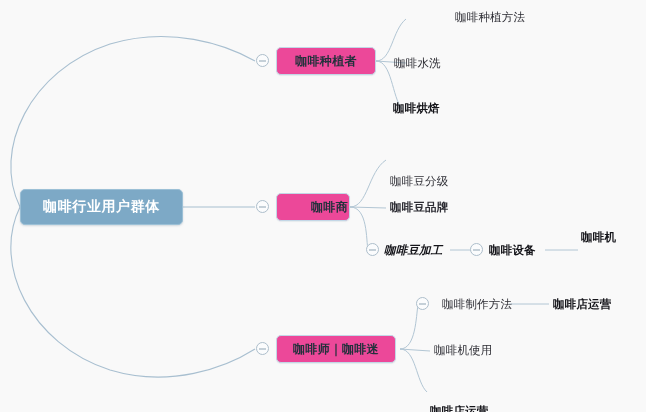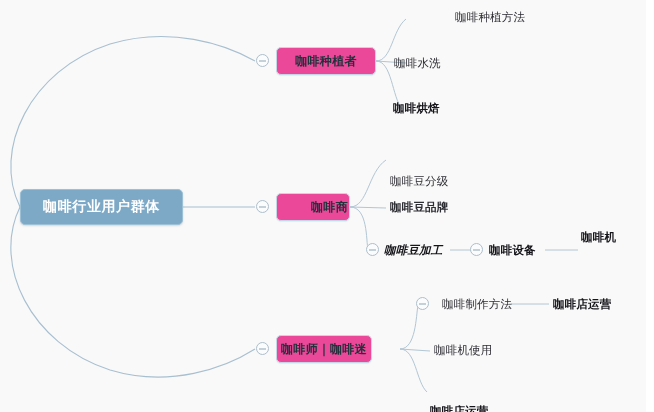--- a/index.html
+++ b/index.html
@@ -180,21 +180,21 @@
   <div class="toggle" style="left:470px; top:243px;"></div>
   <div class="node leaf-node bold" style="left:489px; top:241px; height:18px;">
     <span>咖啡设备</span>
   </div>
 
   <div class="node leaf-node bold" style="left:581px; top:228px; height:18px;">
     <span>咖啡机</span>
   </div>
 
   <div class="toggle" style="left:256px; top:342px;"></div>
-  <div class="node branch-node" style="left:276px; top:335px; width:96px; height:28px;">
+  <div class="node branch-node" style="left:276px; top:335px; width:120px; height:28px;">
     <span>咖啡师｜咖啡迷</span>
   </div>
 
   <div class="toggle" style="left:416px; top:297px;"></div>
   <div class="node leaf-node" style="left:434px; top:295px; height:18px;padding-left:8px;">
     <span>咖啡制作方法</span>
   </div>
 
   <div class="node leaf-node bold" style="left:553px; top:295px; height:18px;">
     <span>咖啡店运营</span>

